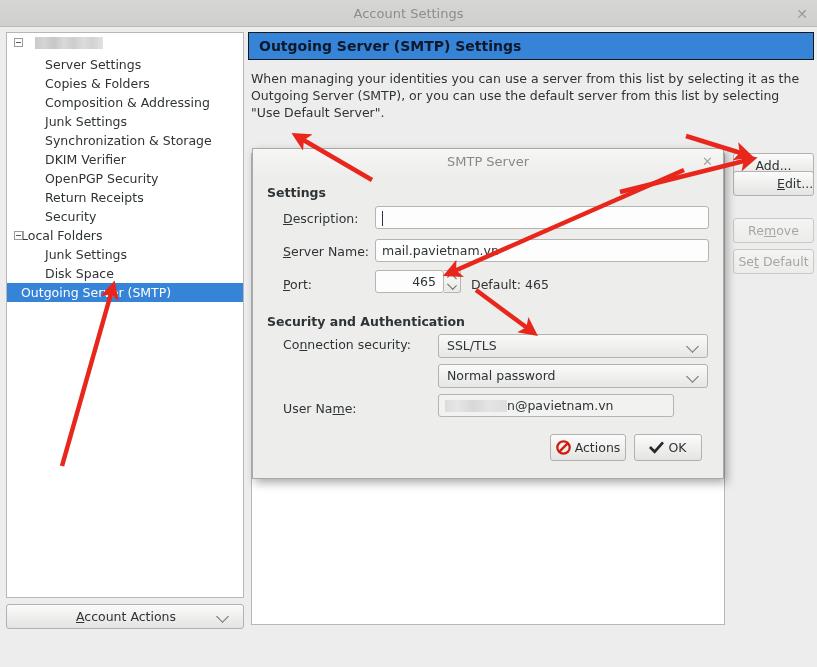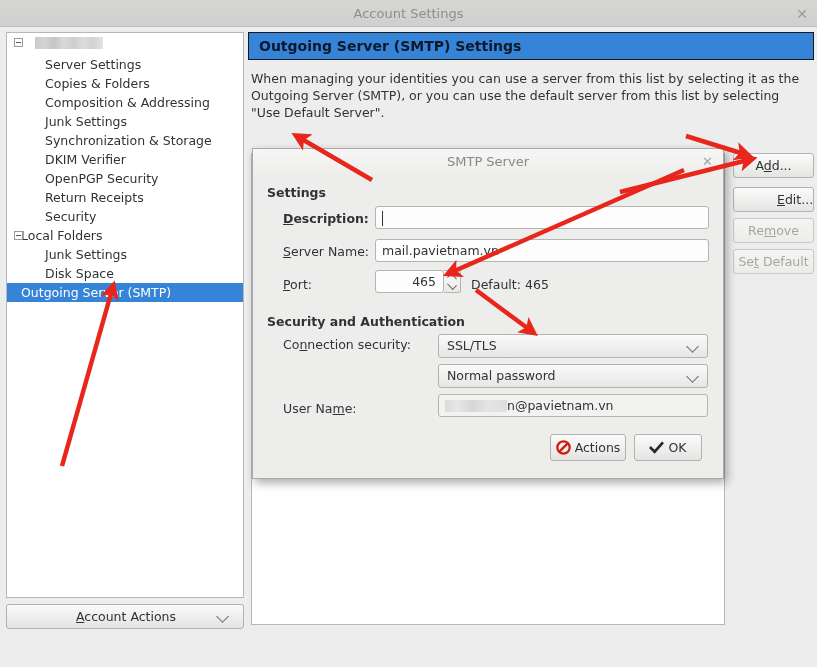--- a/index.html
+++ b/index.html
@@ -217,37 +217,37 @@
   <div id="panelhdr">Outgoing Server (SMTP) Settings</div>
   <div id="paneldesc">When managing your identities you can use a server from this list by selecting it as the Outgoing Server (SMTP), or you can use the default server from this list by selecting "Use Default Server".</div>
 
   <div id="serverlist">
     <div class="srow sel">
       <span class="redact2"></span><span>@pavietnam.vn - mail.pavietnam.vn (Default)</span>
     </div>
   </div>
 
   <div class="sidebtn" id="btn-add" style="top:121px;">A<u>d</u>d...</div>
-  <div class="sidebtn" id="btn-edit" style="top:155px;padding-left:43px;"><u>E</u>dit...</div>
+  <div class="sidebtn" id="btn-edit" style="top:139px;padding-left:43px;"><u>E</u>dit...</div>
   <div class="sidebtn disabled" id="btn-remove" style="top:186px;">Re<u>m</u>ove</div>
   <div class="sidebtn disabled" id="btn-setdefault" style="top:217px;">Se<u>t</u> Default</div>
 </div>
 
 <div id="bottombar">
   
   
 </div>
 
 <div id="smtpdlg">
   <div class="dtitle">SMTP Server</div>
   <div class="dclose">✕</div>
 
   <div class="grouphdr" style="left:14px;top:36px;">Settings</div>
 
-  <div class="flabel" style="left:30px;top:210px;left:30px;top:62px;font-weight:bold;"><u>D</u>escription:</div>
+  <div class="flabel" style="left:30px;top:210px;left:30px;top:62px;"><u>D</u>escription:</div>
   <div class="ftext" style="left:122px;top:57px;width:334px;">
       <span class="caret"></span>
     </div>
 
   <div class="flabel" style="left:30px;top:95px;"><u>S</u>erver Name:</div>
   <div class="ftext" style="left:122px;top:90px;width:334px;"><span>mail.pavietnam.vn</span></div>
 
   <div class="flabel" style="left:30px;top:128px;"><u>P</u>ort:</div>
   <div class="ftext" style="left:122px;top:121px;width:69px;text-align:right;padding-right:7px;padding-left:0;"><span>465</span></div>
   <div class="spin" style="left:191px;top:121px;">
@@ -268,21 +268,21 @@
   </div>
 
   <div class="fsel" style="left:185px;top:215px;width:270px;">
     <span>Normal password</span>
     <span class="chev">
         <span class="chevglyph"></span>
       </span>
   </div>
 
   <div class="flabel" style="left:30px;top:252px;">User Na<u>m</u>e:</div>
-  <div class="ftext grayed" style="left:185px;top:245px;width:270px;">
+  <div class="ftext grayed" style="left:185px;top:245px;width:236px;">
     <span class="redact3"></span><span>n@pavietnam.vn</span>
   </div>
 
   <div class="dbtn" id="dlg-cancel">
     <span class="ico">
       <svg width="15" height="15" viewBox="0 0 16 16">
           <circle cx="8" cy="8" r="6.6" fill="none" stroke="#d01b0e" stroke-width="2.4"></circle>
           <line x1="3.6" y1="12.4" x2="12.4" y2="3.6" stroke="#d01b0e" stroke-width="2.4"></line>
         </svg>
     </span><span>Actions</span>

